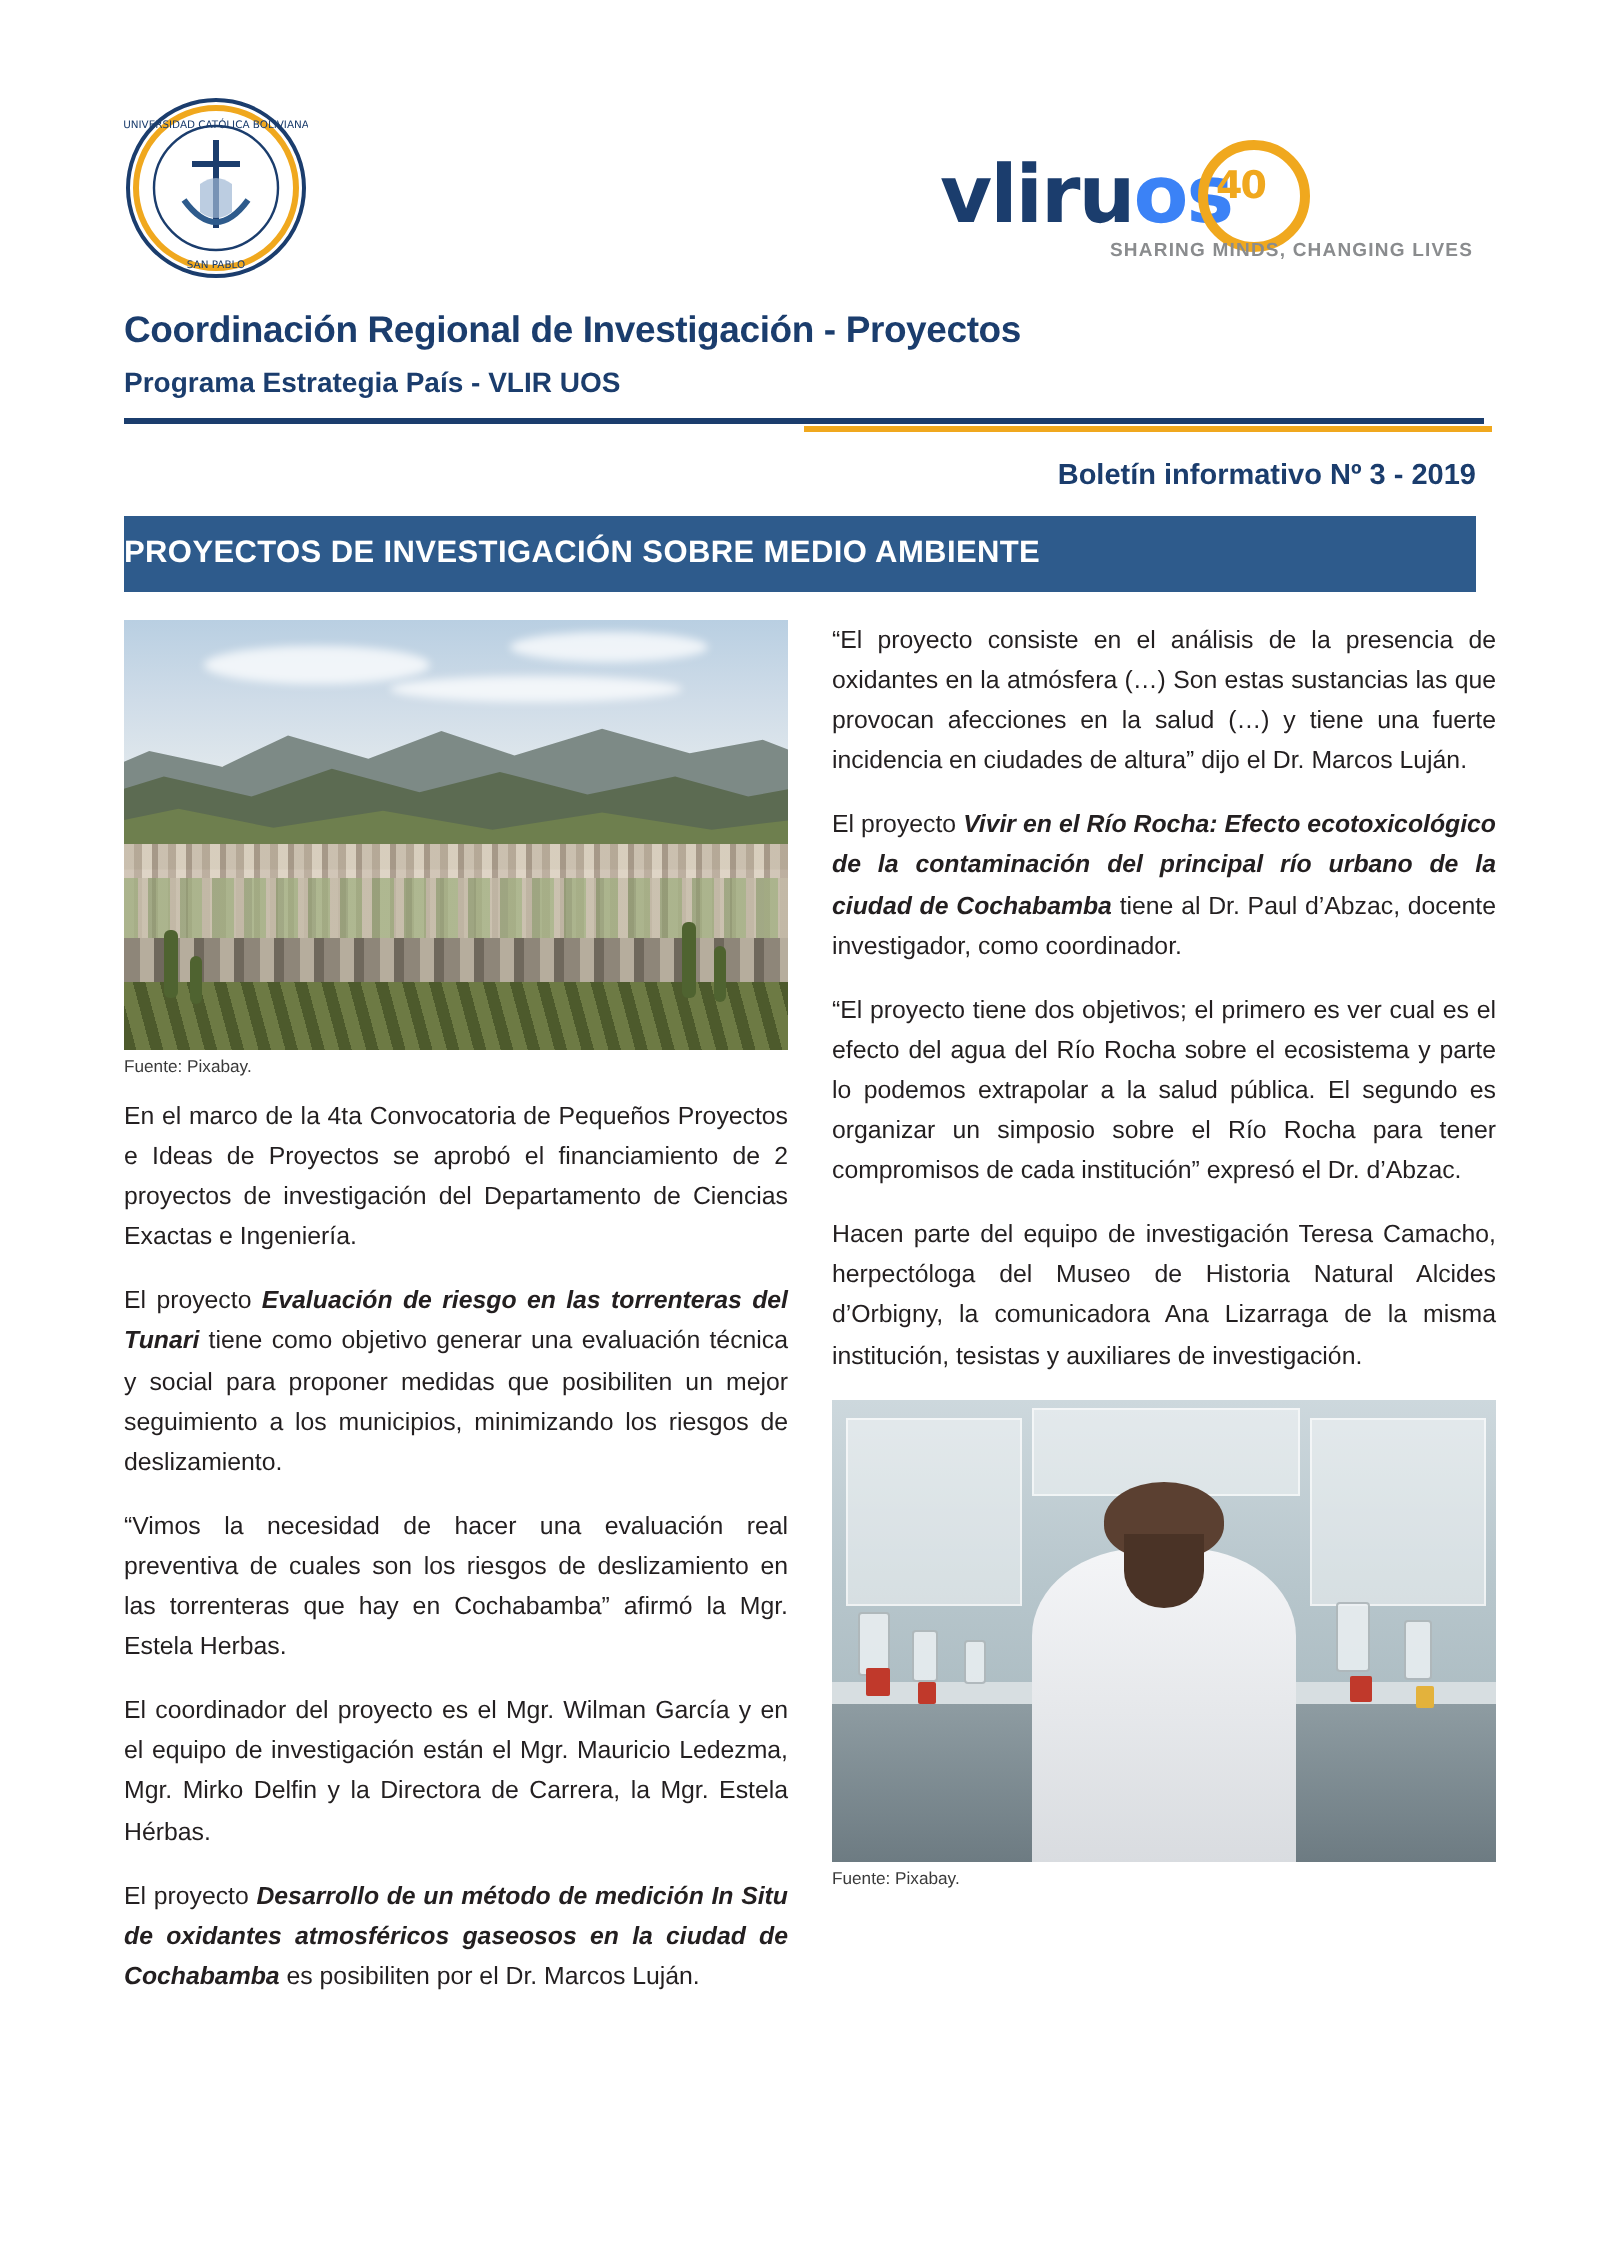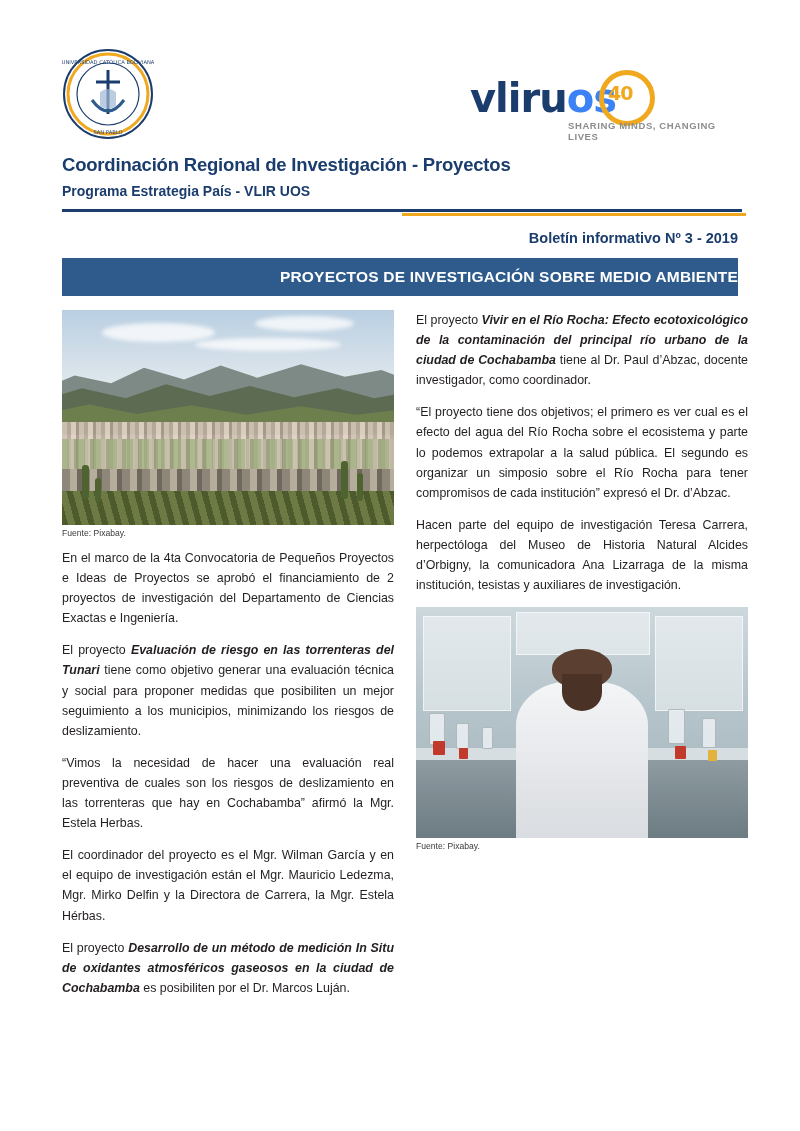--- a/index.html
+++ b/index.html
@@ -72,21 +72,21 @@
     left: 148px;
     top: 10px;
     font-family: "DejaVu Sans", sans-serif;
     font-weight: bold;
     font-size: 19px;
     color: #f0a81e;
     letter-spacing: -1px;
   }
   .vlir-tag {
     position: absolute;
-    left: 108px;
+    left: 95px;
     top: 48px;
     font-size: 9.5px;
     font-weight: bold;
     letter-spacing: 0.6px;
     color: #8a8c8e;
   }
 
   
   .org-title {
     font-size: 18.5px;
@@ -128,21 +128,21 @@
     margin: 11px 4px 0 0;
   }
 
   
   .banner {
     margin: 12px 4px 0 4px;
     height: 38px;
     background: #2e5b8c;
     display: flex;
     align-items: center;
-    justify-content: flex-end;
+    justify-content: flex-start;
   }
   .banner-text {
     color: #ffffff;
     font-size: 15.5px;
     font-weight: bold;
     letter-spacing: 0.2px;
   }
 
   
   .columns {
@@ -363,31 +363,34 @@
         <span>El coordinador del proyecto es el Mgr. Wilman García y en el equipo de investigación están el Mgr. Mauricio Ledezma, Mgr. Mirko Delfin y la Directora de Carrera, la Mgr. Estela Hérbas.</span>
       </p>
 
       <p class="body">
         <span>El proyecto </span><span class="em">Desarrollo de un método de medición In Situ de oxidantes atmosféricos gaseosos en la ciudad de Cochabamba</span><span> es posibiliten por el Dr. Marcos Luján.</span>
       </p>
     </div>
 
     <div class="col">
 
+      <p class="body">
+        <span>“El proyecto consiste en el análisis de la presencia de oxidantes en la atmósfera (…) Son estas sustancias las que provocan afecciones en la salud (…) y tiene una fuerte incidencia en ciudades de altura” dijo el Dr. Marcos Luján.</span>
+      </p>
 
       <p class="body">
         <span>El proyecto </span><span class="em">Vivir en el Río Rocha: Efecto ecotoxicológico de la contaminación del principal río urbano de la ciudad de Cochabamba</span><span> tiene al Dr. Paul d’Abzac, docente investigador, como coordinador.</span>
       </p>
 
       <p class="body">
         <span>“El proyecto tiene dos objetivos; el primero es ver cual es el efecto del agua del Río Rocha sobre el ecosistema y parte lo podemos extrapolar a la salud pública. El segundo es organizar un simposio sobre el Río Rocha para tener compromisos de cada institución” expresó el Dr. d’Abzac.</span>
       </p>
 
       <p class="body">
-        <span>Hacen parte del equipo de investigación Teresa Carrera, herpectóloga del Museo de Historia Natural Alcides d’Orbigny, la comunicadora Ana Lizarraga de la misma institución, tesistas y auxiliares de investigación.</span>
+        <span>Hacen parte del equipo de investigación Teresa Camacho, herpectóloga del Museo de Historia Natural Alcides d’Orbigny, la comunicadora Ana Lizarraga de la misma institución, tesistas y auxiliares de investigación.</span>
       </p>
 
       <div class="photo" style="height:231px;">
         <div class="lab-bg"></div>
         <div class="lab-window" style="left:2%;top:4%;width:26%;height:40%;"></div>
         <div class="lab-window" style="left:72%;top:4%;width:26%;height:40%;"></div>
         <div class="lab-window" style="left:30%;top:2%;width:40%;height:18%;"></div>
         <div class="lab-bench"></div>
         <div class="lab-bench-top"></div>
         <div class="lab-person-body"></div>

